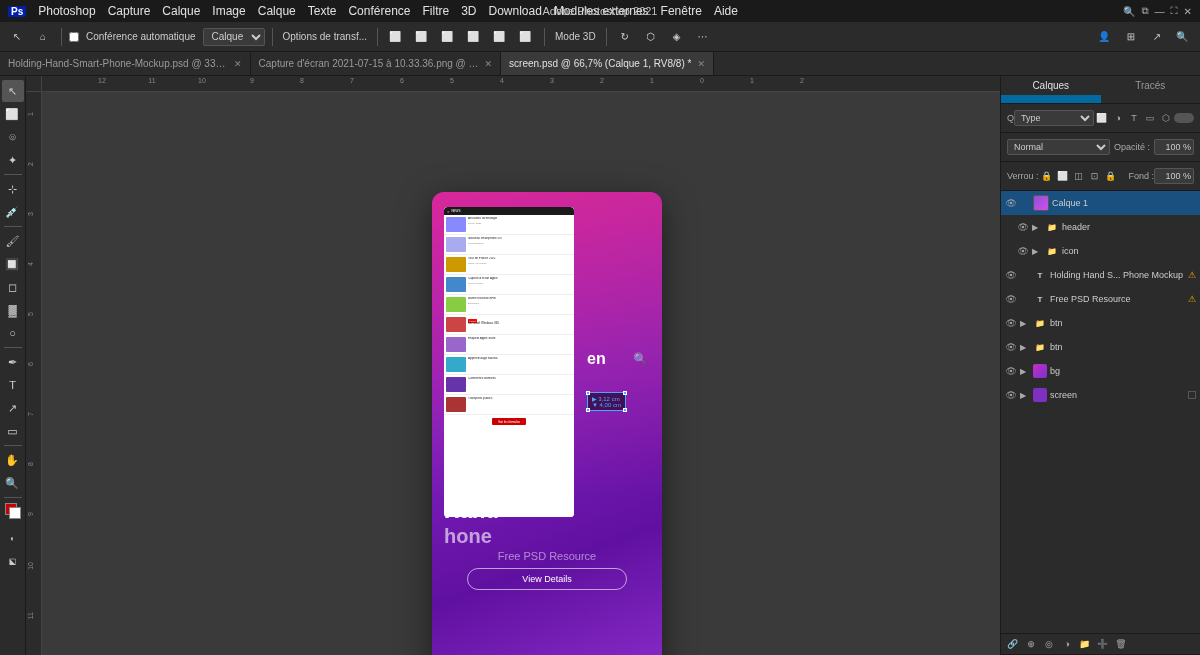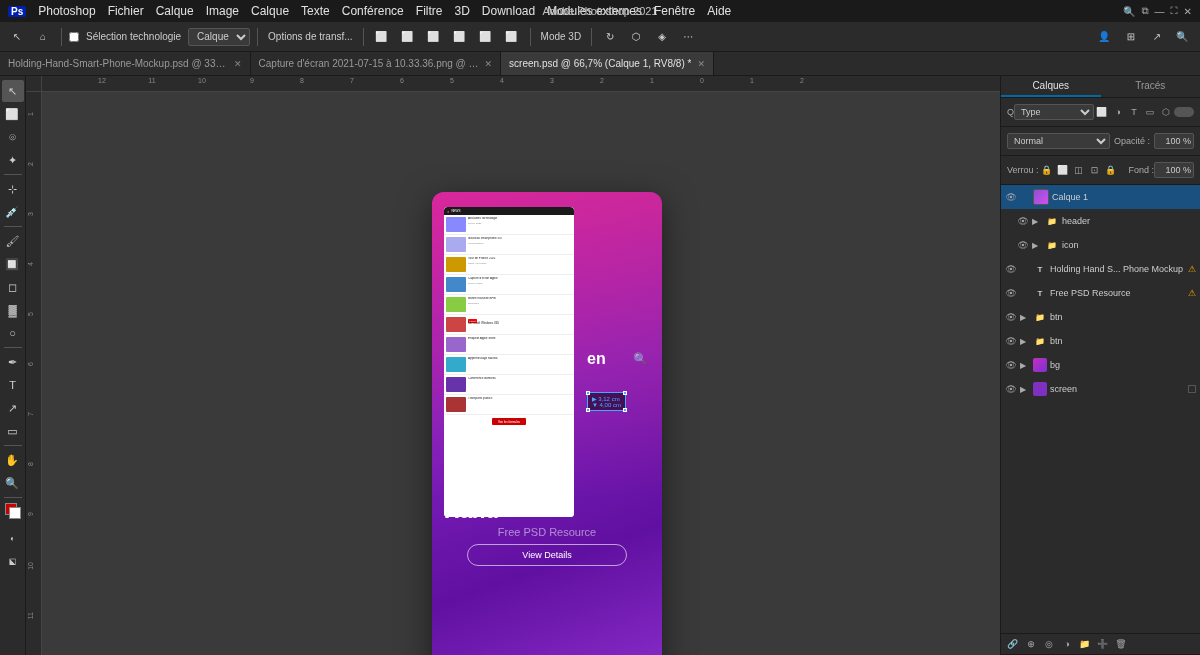--- a/index.html
+++ b/index.html
@@ -414,21 +414,21 @@
       flex: 1;
       text-align: center;
       padding: 4px;
       font-size: 10px;
       color: #999;
       cursor: pointer;
       border-bottom: 2px solid transparent;
     }
     .rp-tab.active {
       color: #e0e0e0;
-      border-bottom: 2px solid #0369a1;
+      border-bottom: 8px solid #0369a1;
     }
     .rp-section {
       padding: 4px 6px;
       border-bottom: 1px solid #1a1a1a;
     }
     .rp-row {
       display: flex;
       align-items: center;
       justify-content: space-between;
       margin: 2px 0;
@@ -550,21 +550,21 @@
   </style>
 </head>
 <body>
 
 <div class="menubar">
   <span class="menubar-item" style="font-weight:bold;">
     
     <span style="background:#001faa;color:#fff;font-size:10px;padding:0 3px;border-radius:2px;">Ps</span>
   </span>
   <span class="menubar-item">Photoshop</span>
-  <span class="menubar-item">Fichier</span>
+  <span class="menubar-item">Capture</span>
   <span class="menubar-item">Calque</span>
   <span class="menubar-item">Image</span>
   <span class="menubar-item">Calque</span>
   <span class="menubar-item">Texte</span>
   <span class="menubar-item">Conférence</span>
   <span class="menubar-item">Filtre</span>
   <span class="menubar-item">3D</span>
   <span class="menubar-item">Download</span>
   <span class="menubar-item">Modules externes</span>
   <span class="menubar-item">Fenêtre</span>
@@ -578,21 +578,21 @@
     <span style="font-size:10px;color:#aaa;">⛶</span>
     <span style="font-size:10px;color:#aaa;">✕</span>
   </span>
 </div>
 
 <div class="toolbar">
   <div class="toolbar-icon">↖</div>
   <div class="toolbar-icon">⌂</div>
   <div class="toolbar-separator"></div>
   <input type="checkbox" style="width: 10px; height: 10px;">
-  <span class="toolbar-label">Sélection technologie</span>
+  <span class="toolbar-label">Conférence automatique</span>
   <select class="toolbar-select">
     <option>Calque</option>
   </select>
   <div class="toolbar-separator"></div>
   <span class="toolbar-label">Options de transf...</span>
   <div class="toolbar-separator"></div>
   <div class="toolbar-icon">⬜</div>
   <div class="toolbar-icon">⬜</div>
   <div class="toolbar-icon">⬜</div>
   <div class="toolbar-icon">⬜</div>
@@ -794,20 +794,23 @@
         </div>
 
         <div class="mockup-logo">en</div>
 
         <div class="search-icon-mockup">🔍</div>
 
         <div class="mockup-text-area">
           <div class="mockup-title">
             <span>Hand</span>
           </div>
+          <div class="mockup-title" style="font-size:20px;opacity:0.6;">
+            <span>hone</span>
+          </div>
           <div class="mockup-free-psd">Free PSD Resource</div>
           <div class="mockup-view-btn">View Details</div>
         </div>
       </div>
 
     </div>
   </div>
 
   <div class="right-panel">
 

